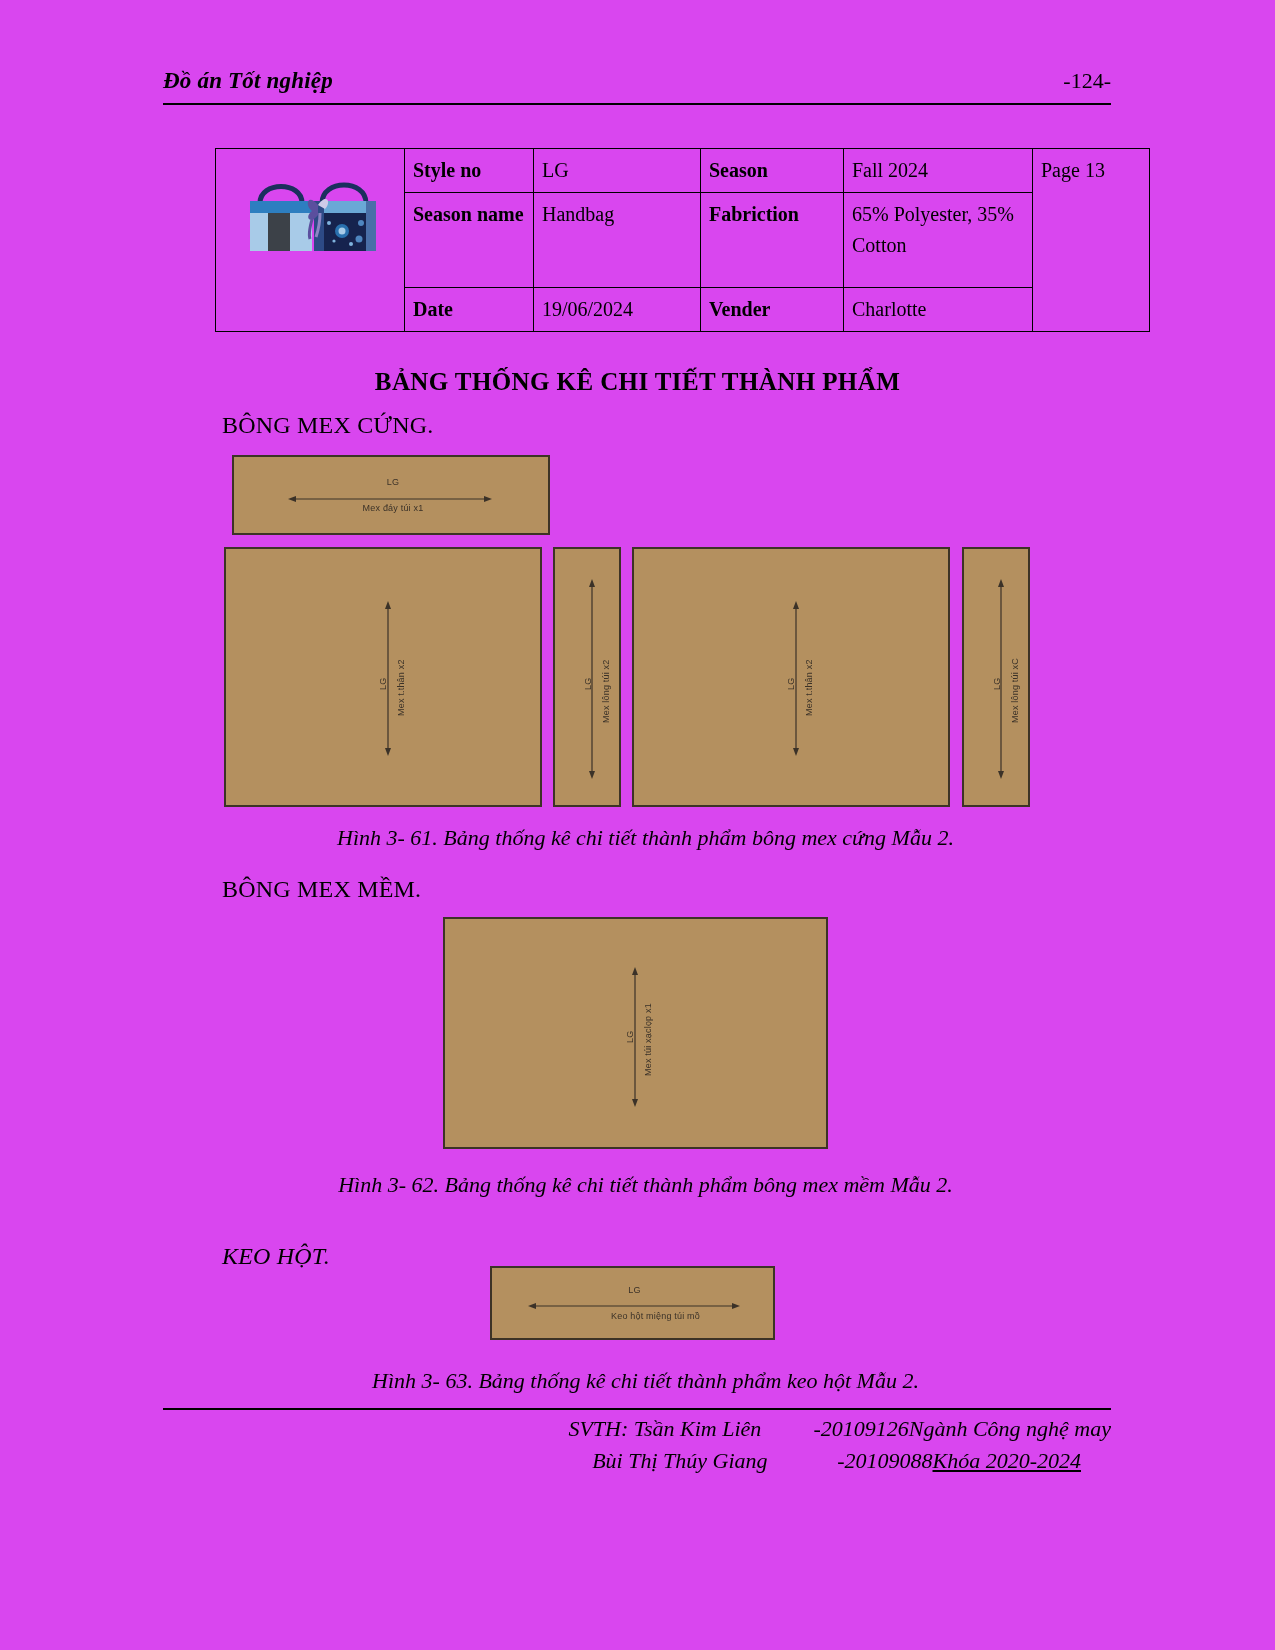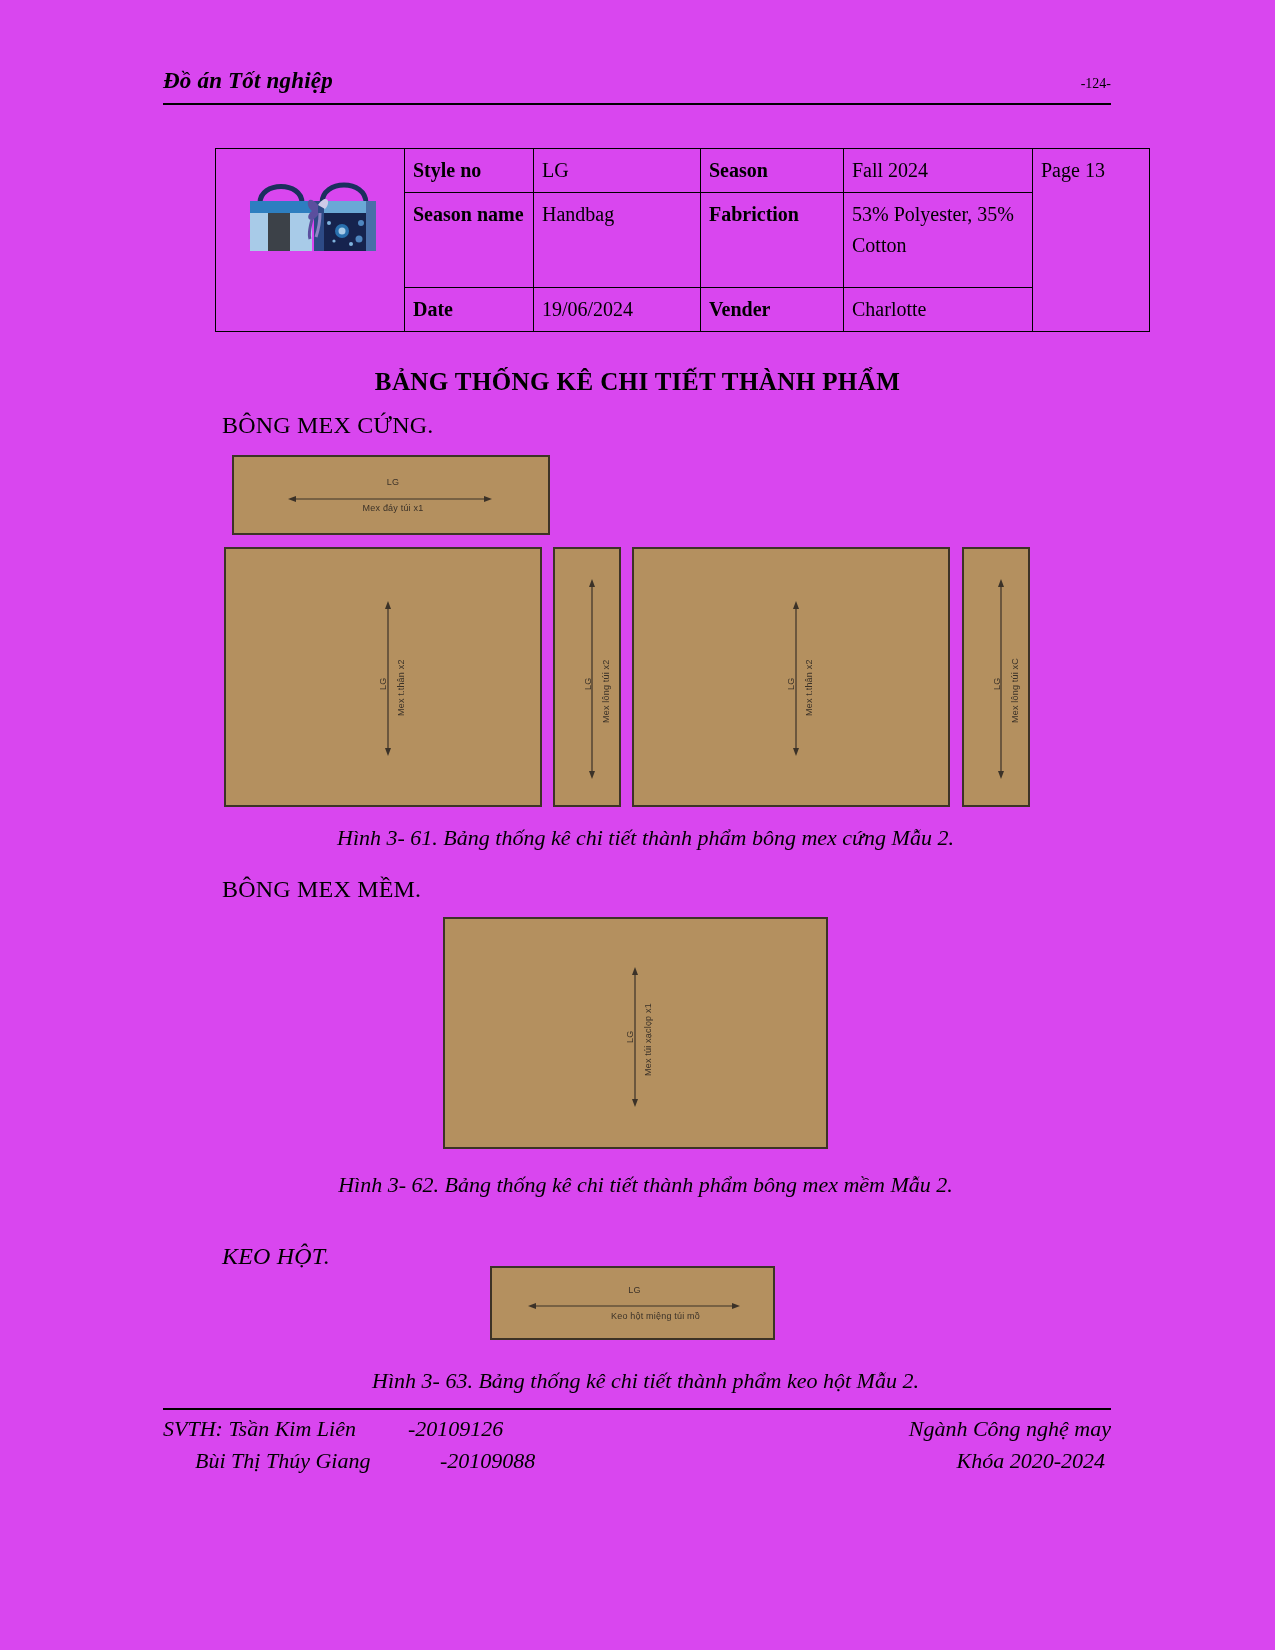--- a/index.html
+++ b/index.html
@@ -27,21 +27,21 @@
     align-items: baseline;
     justify-content: space-between;
   }
   .header-title {
     font-style: italic;
     font-weight: bold;
     font-size: 23px;
     letter-spacing: 0.2px;
   }
   .header-page {
-    font-size: 14px;
+    font-size: 22px;
     text-align: center;
   }
   .header-rule {
     position: absolute;
     left: 163px;
     top: 103px;
     width: 948px;
     height: 2px;
     background: #000000;
   }
@@ -148,23 +148,22 @@
   .footer {
     position: absolute;
     left: 163px;
     top: 1413px;
     width: 948px;
     font-style: italic;
     font-size: 22px;
   }
   .footer-row {
     display: flex;
-    justify-content: space-between;
+    justify-content: flex-end;
     line-height: 1.45;
-    gap: 24px;
   }
   .f-left-1 { display: flex; }
   .f-name { min-width: 245px; }
 </style>
 </head>
 <body>
 
 <div class="page">
 
   <div class="header">
@@ -211,21 +210,21 @@
       <td class="c-key1 bold">Style no</td>
       <td class="c-val1">LG</td>
       <td class="c-key2 bold">Season</td>
       <td class="c-val2">Fall 2024</td>
       <td class="c-page" rowspan="3" style="vertical-align:top;">Page 13</td>
     </tr>
     <tr>
       <td class="c-key1 bold cell-pad-tall">Season name</td>
       <td class="c-val1">Handbag</td>
       <td class="c-key2 bold">Fabriction</td>
-      <td class="c-val2">53% Polyester, 35% Cotton</td>
+      <td class="c-val2">65% Polyester, 35% Cotton</td>
     </tr>
     <tr>
       <td class="c-key1 bold">Date</td>
       <td class="c-val1">19/06/2024</td>
       <td class="c-key2 bold">Vender</td>
       <td class="c-val2">Charlotte</td>
     </tr>
   </tbody>
     </table>
 
@@ -334,17 +333,17 @@
         <span class="f-name">SVTH: Tsần Kim Liên</span>
         <span>-20109126</span>
       </span>
       <span>Ngành Công nghệ may</span>
     </div>
     <div class="footer-row">
       <span class="f-left-1" style="margin-left:32px;">
         <span class="f-name">Bùi Thị Thúy Giang</span>
         <span>-20109088</span>
       </span>
-      <span style="margin-right:6px;">Khóa 2020-2024</span>
+      <span style="margin-right:30px;text-decoration:underline;">Khóa 2020-2024</span>
     </div>
   </div>
 
 </div>
 
 </body></html>

